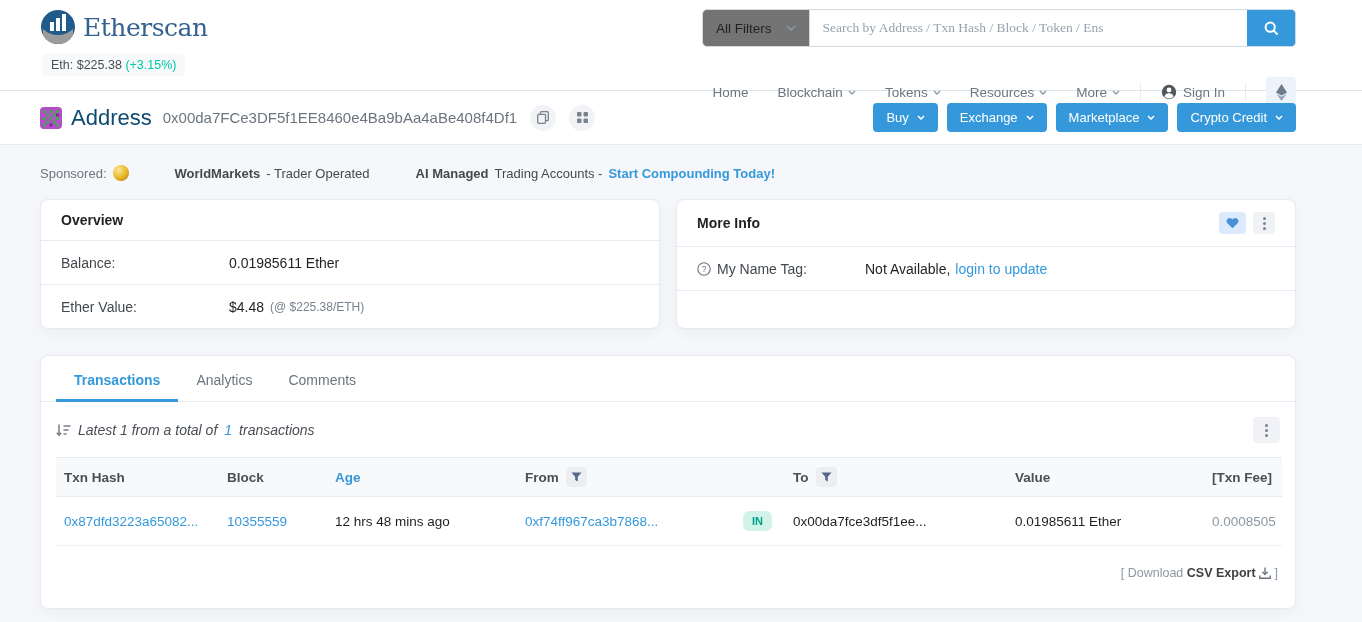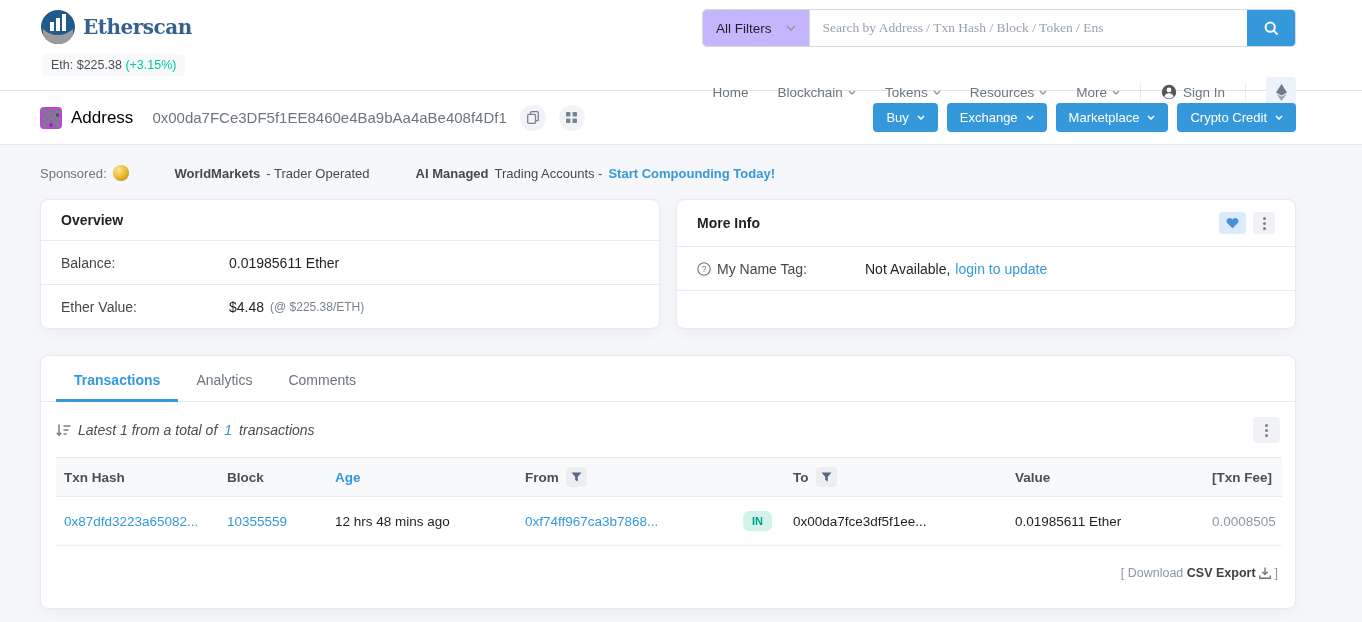--- a/index.html
+++ b/index.html
@@ -5,43 +5,43 @@
   * { margin:0; padding:0; box-sizing:border-box; }
   html,body { width:1362px; height:622px; overflow:hidden; }
   body { font-family:"Liberation Sans", sans-serif; background:#f6f7fa; color:#1e2022; }
   a { text-decoration:none; }
   .container { width:1256px; margin-left:40px; }
 
   
   .site-header { height:91px; background:#fff; border-bottom:1px solid #dfe3ec; }
   .site-header .container { display:flex; justify-content:space-between; padding-top:9px; }
   .logo { display:flex; align-items:center; gap:7px; }
-  .logo-text { font-family:"DejaVu Serif", serif; font-weight:bold; font-size:20px; color:#34618e; letter-spacing:-.5px; }
+  .logo-text { font-family:"DejaVu Serif", serif; font-weight:normal; font-size:25px; color:#34618e; letter-spacing:-.5px; }
   .eth-badge { display:inline-block; margin-top:9px; margin-left:2px; background:#f8f9fa; border-radius:4px; padding:4px 9px; font-size:12.5px; color:#4a4f55; }
   .eth-badge .chg { color:#00c9a7; }
 
   .header-right { width:594px; }
-  .search-group { display:flex; height:38px; border:1px solid #d5dae2; border-radius:5px; background:#c4b5fd; overflow:hidden; }
+  .search-group { display:flex; height:38px; border:1px solid #d5dae2; border-radius:5px; background:#737373; overflow:hidden; }
   .filter-box { display:flex; align-items:center; gap:14px; padding:0 13px; border-right:1px solid #d5dae2; font-size:13.5px; color:#1e2022; cursor:pointer; white-space:nowrap; }
   .search-input { flex:1; border:none; outline:none; padding:0 13px; font-size:13.5px; color:#1e2022; font-family:Liberation Serif, serif; }
   .search-input::placeholder { color:#97a2ae; }
   .search-btn { width:48px; background:#3498db; border:none; display:flex; align-items:center; justify-content:center; cursor:pointer; }
 
   .nav { display:flex; align-items:center; justify-content:flex-end; margin-top:30px; font-size:13.5px; color:#6c757e; }
   .nav-item { display:flex; align-items:center; gap:5px; margin-left:29px; cursor:pointer; }
   .nav-divider { width:1px; height:18px; background:#e7eaf3; margin-left:20px; }
   .nav-item.signin { margin-left:20px; gap:6px; }
   .eth-btn { width:30px; height:30px; margin-left:20px; background:#edf3fa; border-radius:4px; display:flex; align-items:center; justify-content:center; cursor:pointer; }
 
   
   .title-band { height:54px; background:#fff; border-bottom:1px solid #e7eaf3; display:flex; align-items:center; }
   .title-band .container { display:flex; align-items:center; justify-content:space-between; }
   .title-left { display:flex; align-items:center; gap:9px; }
-  .page-title { font-size:17px; color:#000000; }
-  .addr-hash { font-size:15px; color:#6c757e; margin-left:10px; }
+  .page-title { font-size:22px; color:#0c4a6e; }
+  .addr-hash { font-size:15px; color:#6c757e; margin-left:2px; }
   .round-icon-btn { width:26px; height:26px; border-radius:50%; background:#f1f3f6; border:none; display:flex; align-items:center; justify-content:center; cursor:pointer; margin-left:4px; }
   .title-buttons { display:flex; gap:9px; }
   .blue-btn { display:flex; align-items:center; gap:8px; background:#3498db; color:#fff; border:none; border-radius:4px; font-size:13px; padding:7px 13px; cursor:pointer; font-family:"Liberation Sans",sans-serif; }
 
   
   .sponsored { padding:20px 0 18px; font-size:13px; color:#6c757e; display:flex; align-items:center; gap:6px; }
   .sp-dark { color:#44494e; }
   .sp-bold { color:#44494e; font-weight:bold;margin-left:40px; }
   .sp-link { color:#3498db; font-weight:bold; cursor:pointer; }
   .wm-logo { width:16px; height:16px; border-radius:50%; background:radial-gradient(circle at 35% 30%, #ffe69a 0%, #e8b423 55%, #9a7410 100%); display:inline-block; }

